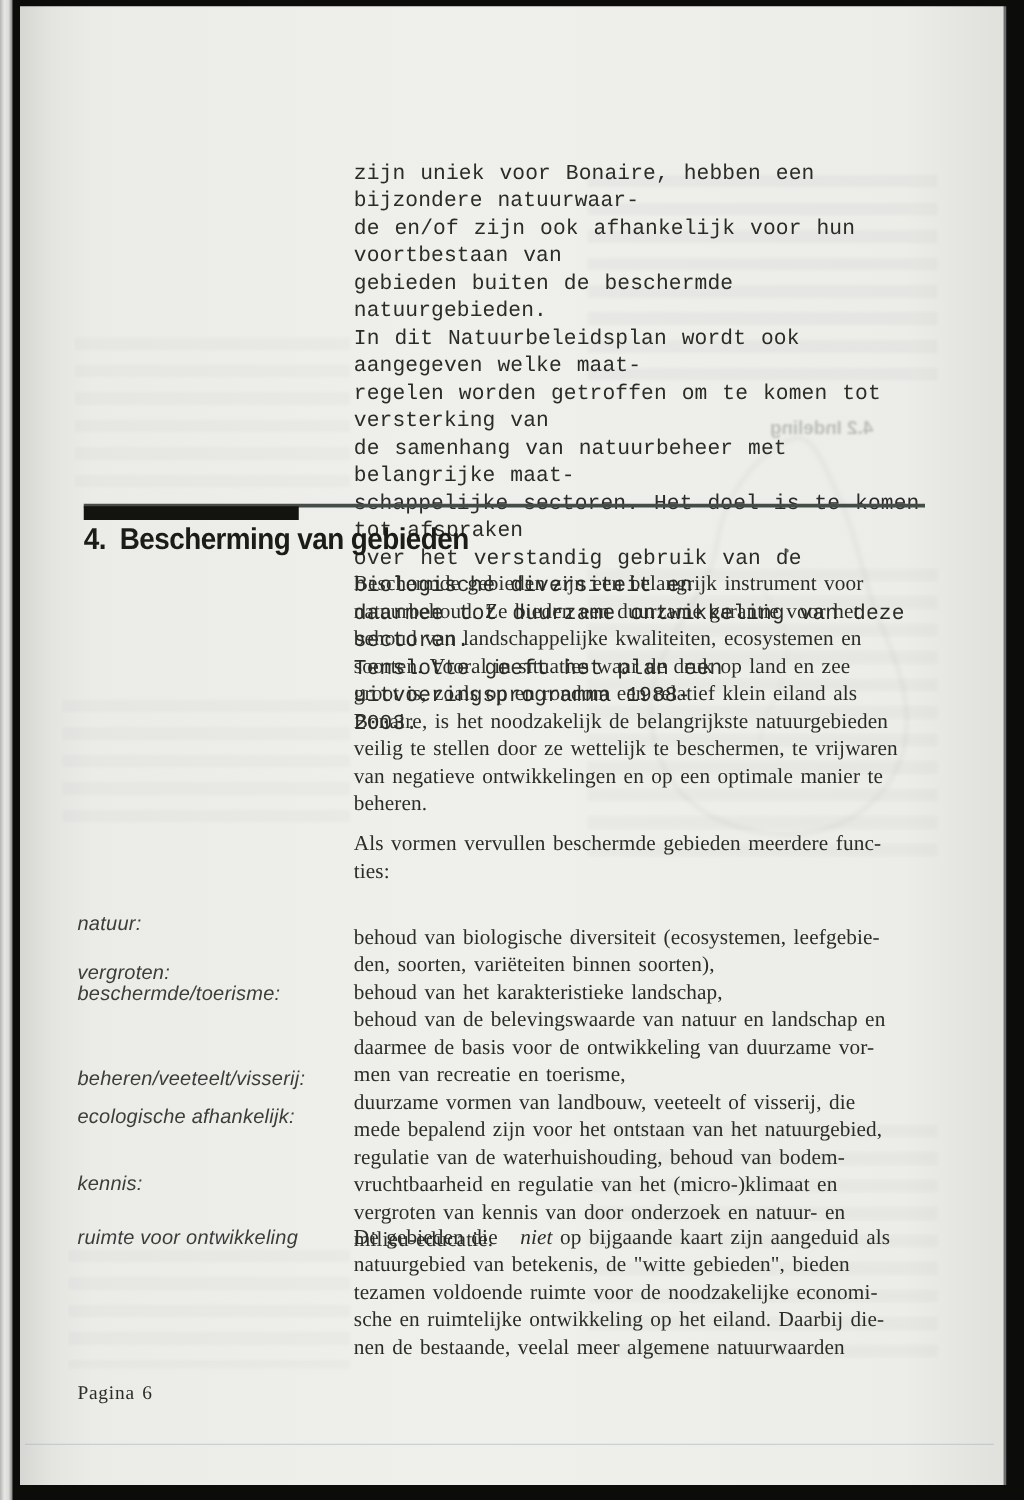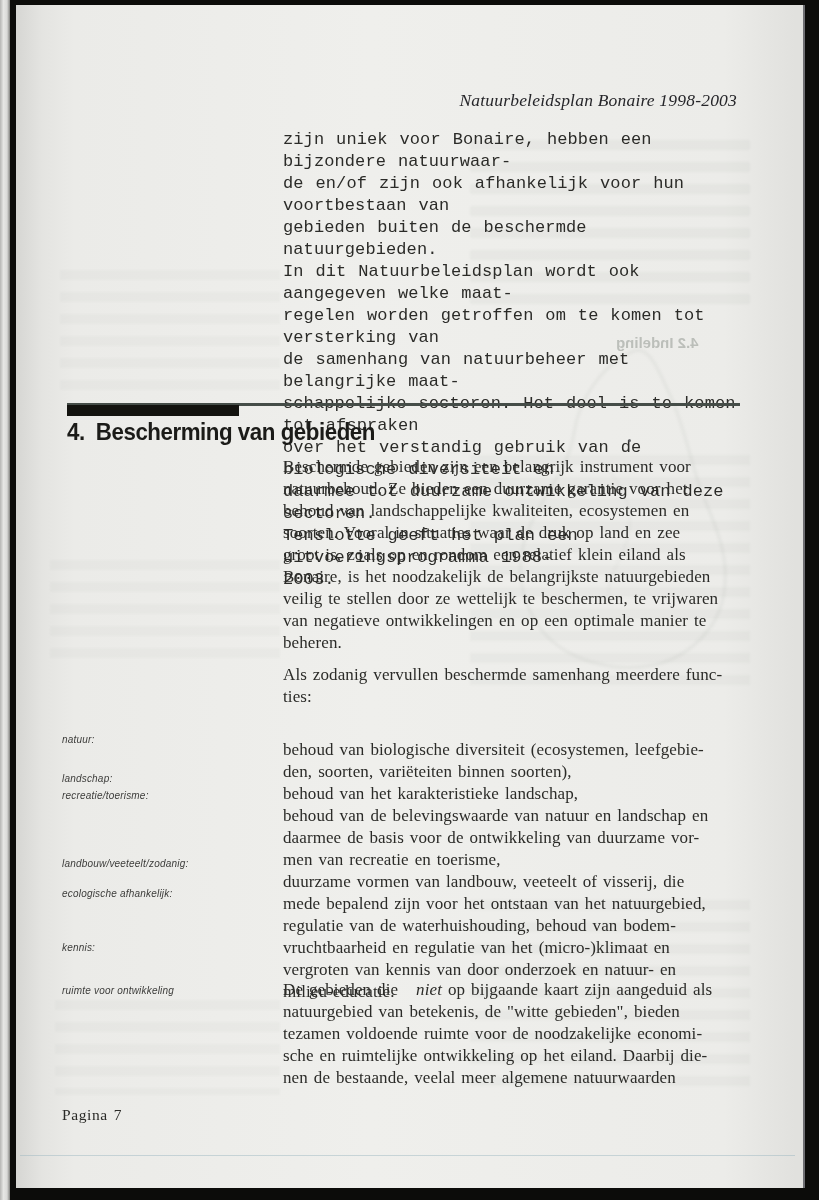--- a/index.html
+++ b/index.html
@@ -40,21 +40,21 @@
   }
   .section-heading .num{margin-right:12px;}
   .lead{top:451px;}
   .functions-intro{top:659px;}
   .functions{top:734px;}
   .closing{top:974px;}
   .closing .emph{font-style:italic;margin-left:12px;}
   .mlabel{
     position:absolute;left:46px;
     font-family:"Liberation Sans",sans-serif;font-style:italic;
-    font-size:10px;line-height:18px;color:#3c3c3a;letter-spacing:.2px;white-space:nowrap;
+    font-size:16px;line-height:18px;color:#3c3c3a;letter-spacing:.2px;white-space:nowrap;
   }
   .lbl-0{top:726px;} .lbl-1{top:765px;} .lbl-2{top:782px;} .lbl-3{top:850px;}
   .lbl-4{top:880px;} .lbl-5{top:934px;} .lbl-6{top:977px;}
   .page-footer{
     position:absolute;left:46px;top:1099px;
     font-size:15.5px;color:#2b2b28;letter-spacing:.6px;
   }
   
   .ghost{
     position:absolute;filter:blur(1.3px);opacity:.6;pointer-events:none;
@@ -91,21 +91,20 @@
   <div class="ghost gh-e"></div>
   <div class="ghost gh-f"></div>
   <div class="ghost-heading">4.2 Indeling</div>
   <svg class="ghost-map" width="270" height="380" viewBox="0 0 270 380">
     <path d="M150 8 C120 20 95 55 90 90 C85 125 60 150 45 185 C30 220 35 260 60 290
              C85 318 130 330 170 322 C205 314 235 285 240 250 C246 210 230 180 218 150
              C206 118 200 80 185 50 C175 28 165 2 150 8 Z" fill="none" stroke="rgba(134,142,134,0.22)" stroke-width="2.5"></path>
     <path d="M120 120 C135 140 150 160 145 190 C140 215 120 235 125 260" fill="none" stroke="rgba(134,142,134,0.14)" stroke-width="2"></path>
   </svg>
 
-  <div class="page-header">Natuurbeleidsplan Bonaire 1998-2003</div>
 
   <div class="serif col intro">zijn uniek voor Bonaire, hebben een bijzondere natuurwaar-
 de en/of zijn ook afhankelijk voor hun voortbestaan van
 gebieden buiten de beschermde natuurgebieden.
 In dit Natuurbeleidsplan wordt ook aangegeven welke maat-
 regelen worden getroffen om te komen tot versterking van
 de samenhang van natuurbeheer met belangrijke maat-
 schappelijke sectoren. Het doel is te komen tot afspraken
 over het verstandig gebruik van de biologische diversiteit en
 daarmee tot duurzame ontwikkeling van deze sectoren.
@@ -122,46 +121,46 @@
   <div class="serif col lead">Beschermde gebieden zijn een belangrijk instrument voor
 natuurbehoud. Ze bieden een duurzame garantie voor het
 behoud van landschappelijke kwaliteiten, ecosystemen en
 soorten. Vooral in situaties waar de druk op land en zee
 groot is, zoals op en rondom een relatief klein eiland als
 Bonaire, is het noodzakelijk de belangrijkste natuurgebieden
 veilig te stellen door ze wettelijk te beschermen, te vrijwaren
 van negatieve ontwikkelingen en op een optimale manier te
 beheren.</div>
 
-  <div class="serif col functions-intro">Als zodanig vervullen beschermde samenhang meerdere func-
+  <div class="serif col functions-intro">Als vormen vervullen beschermde gebieden meerdere func-
 ties:</div>
 
   <div class="serif col functions">behoud van biologische diversiteit (ecosystemen, leefgebie-
 den, soorten, variëteiten binnen soorten),
 behoud van het karakteristieke landschap,
 behoud van de belevingswaarde van natuur en landschap en
 daarmee de basis voor de ontwikkeling van duurzame vor-
 men van recreatie en toerisme,
 duurzame vormen van landbouw, veeteelt of visserij, die
 mede bepalend zijn voor het ontstaan van het natuurgebied,
 regulatie van de waterhuishouding, behoud van bodem-
 vruchtbaarheid en regulatie van het (micro-)klimaat en
 vergroten van kennis van door onderzoek en natuur- en
 milieu-educatie.</div>
 
   <div class="mlabel lbl-0">natuur:</div>
-  <div class="mlabel lbl-1">landschap:</div>
-  <div class="mlabel lbl-2">recreatie/toerisme:</div>
-  <div class="mlabel lbl-3">landbouw/veeteelt/zodanig:</div>
+  <div class="mlabel lbl-1">vergroten:</div>
+  <div class="mlabel lbl-2">beschermde/toerisme:</div>
+  <div class="mlabel lbl-3">beheren/veeteelt/visserij:</div>
   <div class="mlabel lbl-4">ecologische afhankelijk:</div>
   <div class="mlabel lbl-5">kennis:</div>
   <div class="mlabel lbl-6">ruimte voor ontwikkeling</div>
 
   <div class="serif col closing"><span>De gebieden die </span><span class="emph">niet</span><span> op bijgaande kaart zijn aangeduid als
 natuurgebied van betekenis, de "witte gebieden", bieden
 tezamen voldoende ruimte voor de noodzakelijke economi-
 sche en ruimtelijke ontwikkeling op het eiland. Daarbij die-
 nen de bestaande, veelal meer algemene natuurwaarden</span></div>
 
-  <div class="serif page-footer">Pagina 7</div>
+  <div class="serif page-footer">Pagina 6</div>
 
   <div class="scan-line"></div>
 </div>
 
 </body></html>

